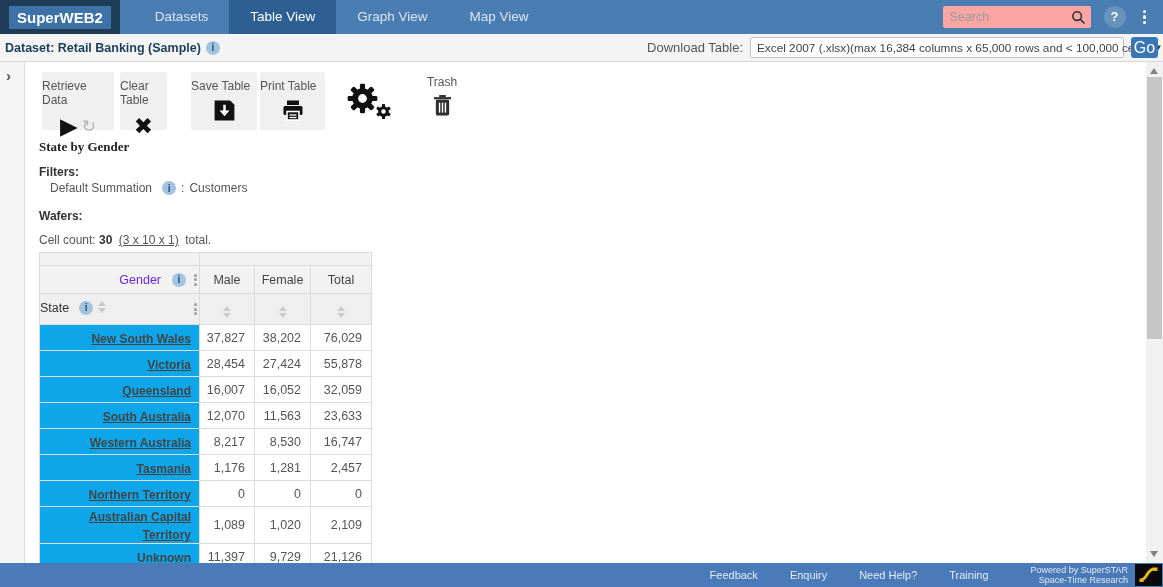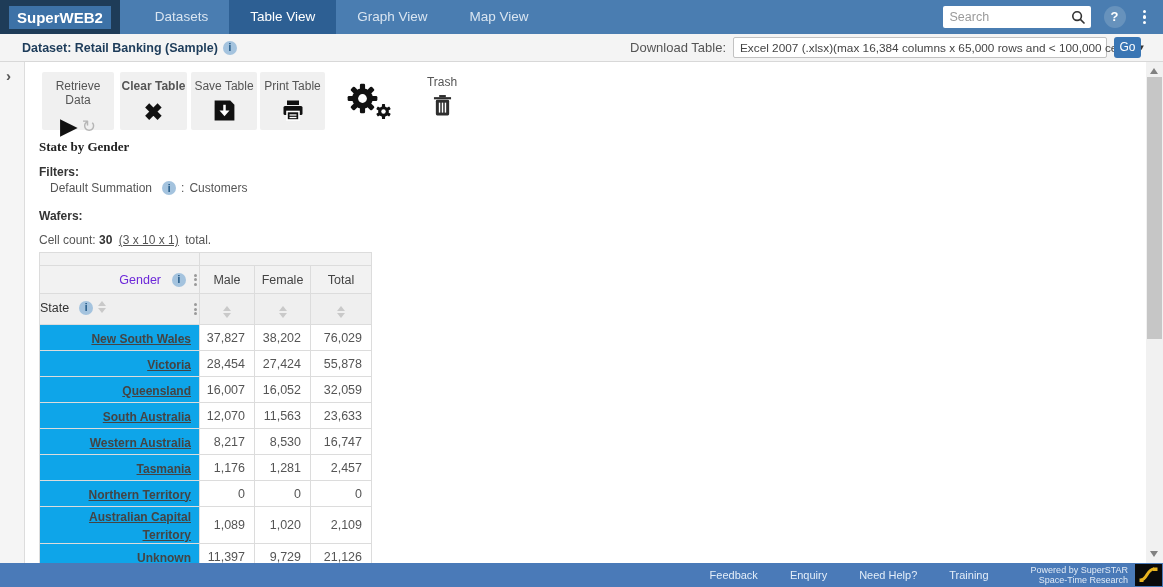--- a/index.html
+++ b/index.html
@@ -9,53 +9,53 @@
     font-family: "Liberation Sans", sans-serif;
   }
   
   .navbar { position:absolute; top:0; left:0; right:0; height:34px; background:#4a7db1; display:flex; align-items:stretch; z-index:30; }
   .logo-wrap { background:#1e3c58; display:flex; align-items:center; padding:0 9px; cursor:pointer; }
   .logo-inner { background:#3d72a7; color:#fff; font-weight:bold; font-size:15px; padding:3px 8px; }
   .nav-items { display:flex; margin-left:14px; }
   .nav-item { color:#d9e5f1; font-size:13.5px; line-height:34px; padding:0 21px; text-decoration:none; cursor:pointer; }
   .nav-item.active { background:#2d5f93; color:#fff; }
   .nav-right { margin-left:auto; display:flex; align-items:center; gap:13px; padding-right:13px; }
-  .search-box { background:#ffffff; border-radius:2px; width:148px; height:22px; display:flex; align-items:center; }
+  .search-box { background:#fca5a5; border-radius:2px; width:148px; height:22px; display:flex; align-items:center; }
   .search-box input { border:none; outline:none; flex:1; min-width:0; font-size:12.5px; padding-left:7px; color:#444; background:transparent; font-family:"Liberation Sans",sans-serif; }
   .search-box input::placeholder { color:#9b9b9b; }
   .search-icon { display:flex; align-items:center; padding:0 5px; cursor:pointer; }
   .help-circle { width:22px; height:22px; border-radius:50%; background:#6792bc; color:#fff; font-size:13px; font-weight:bold; text-align:center; line-height:22px; cursor:pointer; }
   .dots { display:inline-block; cursor:pointer; }
   .dots i { display:block; width:3.5px; height:3.5px; border-radius:50%; background:currentColor; margin:2px auto; }
   .nav-kebab { color:#fff; padding:2px 4px; }
   
-  .dataset-bar { position:absolute; top:34px; left:0; right:0; height:28px; background:#f4f4f4; border-bottom:1px solid #d8d8d8; display:flex; align-items:center; padding:0 22px; z-index:25; }
+  .dataset-bar { position:absolute; top:34px; left:0; right:0; height:28px; background:#f4f4f4; border-bottom:1px solid #d8d8d8; display:flex; align-items:center; padding:0 5px; z-index:25; }
   .dataset-title { font-size:12.5px; font-weight:bold; color:#1d3c5a; }
   .info-badge { display:inline-flex; align-items:center; justify-content:center; width:14px; height:14px; border-radius:50%; background:#a4c3de; color:#17507f; font-size:10px; font-weight:bold; margin-left:5px; cursor:pointer; vertical-align:-2px; }
   .download-group { margin-left:auto; display:flex; align-items:center; gap:7px; }
   .download-label { font-size:13px; color:#555; }
   .download-select { width:374px; height:21px; background:#fff; border:1px solid #c2c2c2; border-radius:2px; font-size:11.8px; color:#444; display:flex; align-items:center; justify-content:space-between; padding:0 6px; cursor:pointer; white-space:nowrap; }
   .caret { font-size:8px; color:#333; margin-left:5px; }
-  .go-btn { width:27px; height:21px; background:#3a76b4; border:none; border-radius:3px; color:#fff; font-size:12px; line-height:21px; text-align:center; cursor:pointer; font-family:"Liberation Sans",sans-serif; }
+  .go-btn { width:27px; height:21px; background:#3a76b4; border:none; border-radius:3px; color:#fff; font-size:16px; line-height:21px; text-align:center; cursor:pointer; font-family:"Liberation Sans",sans-serif; }
   
   .content { position:absolute; top:62px; left:0; right:0; bottom:24px; background:#fff; }
   .side-strip { position:absolute; left:0; top:0; bottom:0; width:25px; background:#f5f5f5; border-right:1px solid #ddd; }
   .side-chevron { position:absolute; top:5px; left:6px; color:#555; font-weight:bold; font-size:15px; cursor:pointer; }
   
   .vscroll { position:absolute; right:0; top:0; bottom:0; width:17px; background:#f1f1f1; }
   .vscroll .thumb { position:absolute; top:15px; left:1px; right:1px; height:262px; background:#c6c6c6; cursor:pointer; }
   .arr { position:absolute; left:4px; width:0; height:0; border-left:4.5px solid transparent; border-right:4.5px solid transparent; cursor:pointer; }
   .arr-up { top:6px; border-bottom:6px solid #818181; }
   .arr-dn { bottom:6px; border-top:6px solid #818181; }
   
-  .tool-btn { position:absolute; top:10px; height:58px; background:#f0f0f0; border-radius:2px; text-align:center; padding-top:7px; cursor:pointer; }
+  .tool-btn { position:absolute; top:10px; height:58px; background:#f0f0f0; border-radius:2px; padding-top:7px; cursor:pointer; }
   .tool-btn .lbl { font-size:12px; color:#555; }
   .tool-btn .ico { margin-top:3px; height:32px; display:flex; align-items:center; justify-content:center; gap:4px; }
   #btn-retrieve { left:42px; width:72px; }
-  #btn-clear { left:120px; width:67px;font-weight:bold; }
+  #btn-clear { left:120px; width:47px; }
   #btn-save { left:191px; width:66px; }
   #btn-print { left:260px; width:65px; }
   .play-glyph { font-size:23px; color:#111; line-height:1; }
   .refresh-glyph { font-size:17px; color:#b5b5b5; line-height:1; }
   .x-glyph { font-size:23px; color:#111; line-height:1; }
   .gears-wrap { position:absolute; left:347px; top:21px; width:44px; height:40px; cursor:pointer; }
   .gear-small { position:absolute; right:0; bottom:0; }
   .trash-wrap { position:absolute; left:420px; top:13px; width:44px; text-align:center; cursor:pointer; }
   .trash-wrap .lbl { font-size:12px; color:#555; }
   .trash-wrap .ico { margin-top:4px; }

